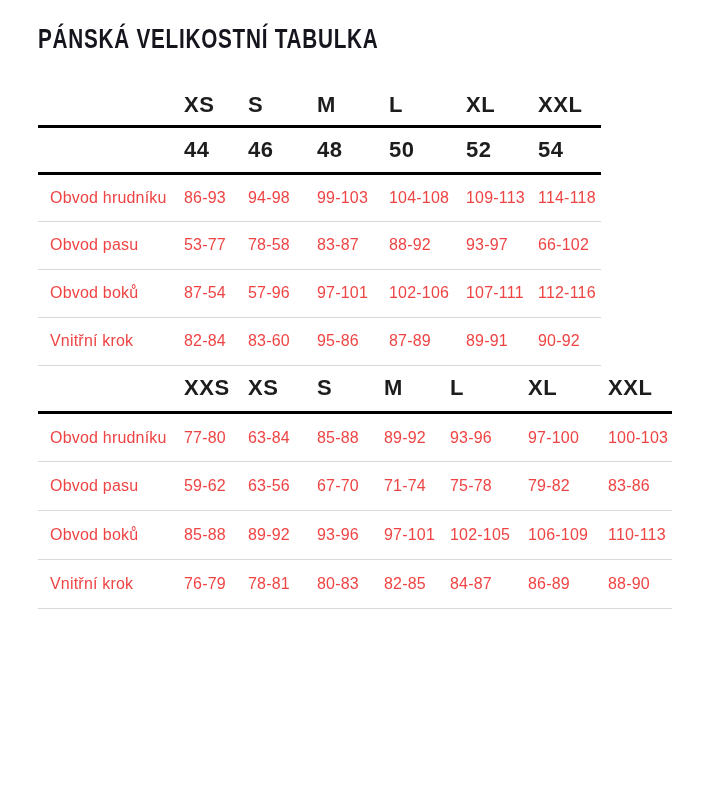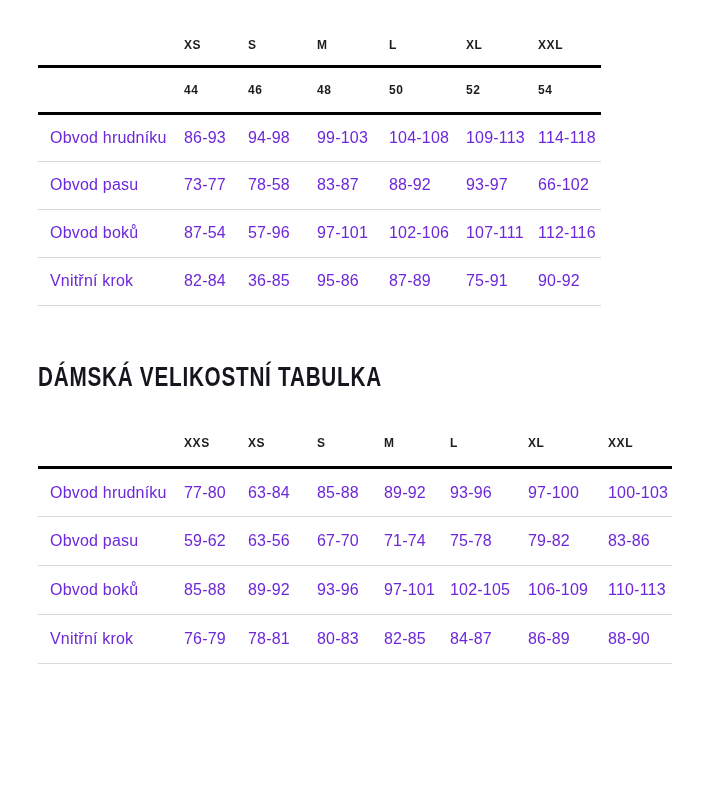--- a/index.html
+++ b/index.html
@@ -41,44 +41,45 @@
   th, td {
     padding: 0;
     text-align: left;
     vertical-align: middle;
     overflow: hidden;
     white-space: nowrap;
   }
   thead th {
     font-weight: 700;
     color: #1d1d1d;
-    font-size: 12px;
+    font-size: 22px;
     letter-spacing: 0.6px;
   }
   tbody td {
     font-weight: 400;
     font-size: 16px;
-    color: #6d28d9;
+    color: #ef4444;
     letter-spacing: 0.2px;
   }
   .row-label { padding-left: 12px; }
 
   tr.hdr        { border-bottom: 3px solid #000000; }
   tr.hdr-first  { height: 41px; }
   tr.hdr-second { height: 47px; }
   tbody tr      { border-bottom: 1px solid #d9d9d9; }
   #table-men tbody tr   { height: 48px; }
   #table-women tbody tr { height: 49px; }
 </style>
 </head>
 <body>
 
 <div class="page">
 
   <section class="section-men">
+    <h2 class="section-title"><span class="condense">PÁNSKÁ VELIKOSTNÍ TABULKA</span></h2>
 
     <table id="table-men">
       <colgroup>
         <col style="width:146px">
           <col style="width:64px">
           <col style="width:69px">
         <col style="width:72px">
           <col style="width:77px">
           <col style="width:72px">
           <col style="width:63px">
@@ -108,51 +109,50 @@
           <td class="row-label">Obvod hrudníku</td>
           <td>86-93</td>
           <td>94-98</td>
           <td>99-103</td>
           <td>104-108</td>
           <td>109-113</td>
           <td>114-118</td>
         </tr>
         <tr>
           <td class="row-label">Obvod pasu</td>
-          <td>73-77</td>
+          <td>53-77</td>
           <td>78-58</td>
           <td>83-87</td>
           <td>88-92</td>
           <td>93-97</td>
           <td>66-102</td>
         </tr>
         <tr>
           <td class="row-label">Obvod boků</td>
           <td>87-54</td>
           <td>57-96</td>
           <td>97-101</td>
           <td>102-106</td>
           <td>107-111</td>
           <td>112-116</td>
         </tr>
         <tr>
           <td class="row-label">Vnitřní krok</td>
           <td>82-84</td>
-          <td>36-85</td>
+          <td>83-60</td>
           <td>95-86</td>
           <td>87-89</td>
-          <td>75-91</td>
+          <td>89-91</td>
           <td>90-92</td>
         </tr>
       </tbody>
     </table>
   </section>
 
   <section class="section-women">
-    <h2 class="section-title"><span class="condense">DÁMSKÁ VELIKOSTNÍ TABULKA</span></h2>
 
     <table id="table-women">
       <colgroup>
         <col style="width:146px">
           <col style="width:64px">
           <col style="width:69px">
           <col style="width:67px">
         <col style="width:66px">
           <col style="width:78px">
           <col style="width:80px">

